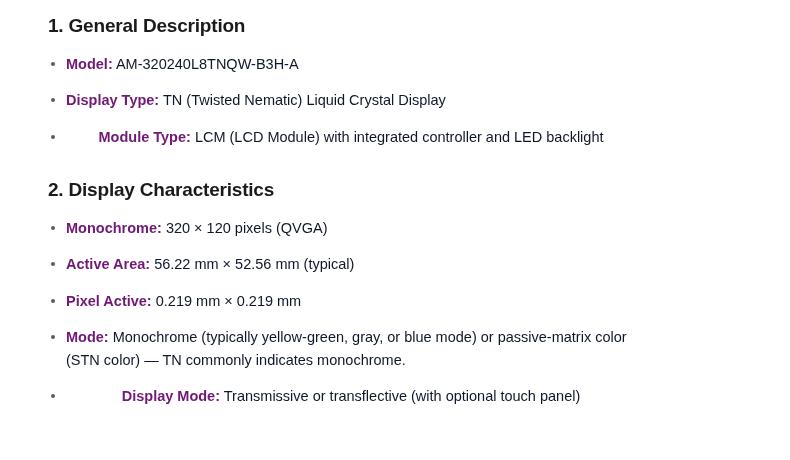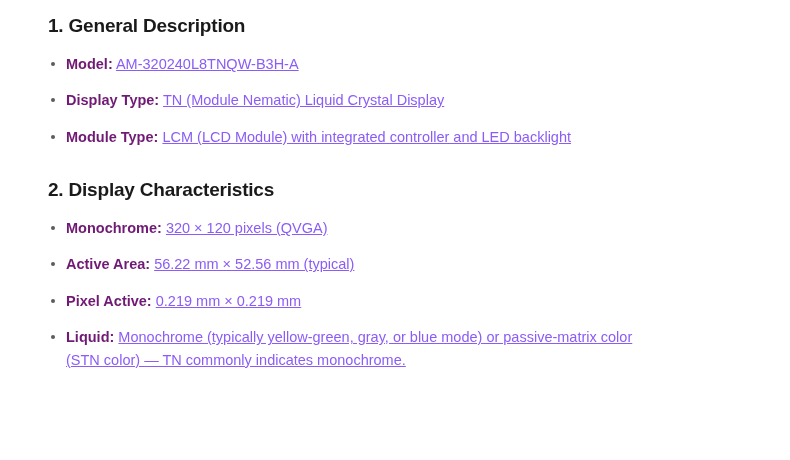--- a/index.html
+++ b/index.html
@@ -41,55 +41,55 @@
   ul.bullet-list > li {
     position: relative;
     padding-left: 18px;
     margin-bottom: 14px;
     font-size: 14.5px;
     line-height: 1.55;
     color: #3a3a3a;
   }
   ul.bullet-list > li:last-child {
     margin-bottom: 0;
+    text-align: center;
   }
   ul.bullet-list > li::before {
     content: "";
     position: absolute;
     left: 3px;
     top: 9px;
     width: 4px;
     height: 4px;
     border-radius: 50%;
     background: #5c5c5c;
   }
   .item-label {
     font-weight: bold;
     color: #701a75;
   }
   .item-value {
-    color: #8b5cf6;
-    text-decoration: underline;
+    color: #0f172a;
   }
 </style>
 </head>
 <body>
 
 <div class="page">
 
   <div class="section">
     <h2 class="section-heading">1. General Description</h2>
     <ul class="bullet-list">
       <li>
         <span class="item-label">Model:</span>
         <span class="item-value">AM-320240L8TNQW-B3H-A</span>
       </li>
       <li>
         <span class="item-label">Display Type:</span>
-        <span class="item-value">TN (Module Nematic) Liquid Crystal Display</span>
+        <span class="item-value">TN (Twisted Nematic) Liquid Crystal Display</span>
       </li>
       <li>
         <span class="item-label">Module Type:</span>
         <span class="item-value">LCM (LCD Module) with integrated controller and LED backlight</span>
       </li>
     </ul>
   </div>
 
   <div class="section">
     <h2 class="section-heading">2. Display Characteristics</h2>
@@ -100,19 +100,23 @@
       </li>
       <li>
         <span class="item-label">Active Area:</span>
         <span class="item-value">56.22 mm × 52.56 mm (typical)</span>
       </li>
       <li>
         <span class="item-label">Pixel Active:</span>
         <span class="item-value">0.219 mm × 0.219 mm</span>
       </li>
       <li>
-        <span class="item-label">Liquid:</span>
+        <span class="item-label">Mode:</span>
         <span class="item-value">Monochrome (typically yellow-green, gray, or blue mode) or passive-matrix color (STN color) — TN commonly indicates monochrome.</span>
+      </li>
+      <li>
+        <span class="item-label">Display Mode:</span>
+        <span class="item-value">Transmissive or transflective (with optional touch panel)</span>
       </li>
     </ul>
   </div>
 
 </div>
 
 </body></html>

